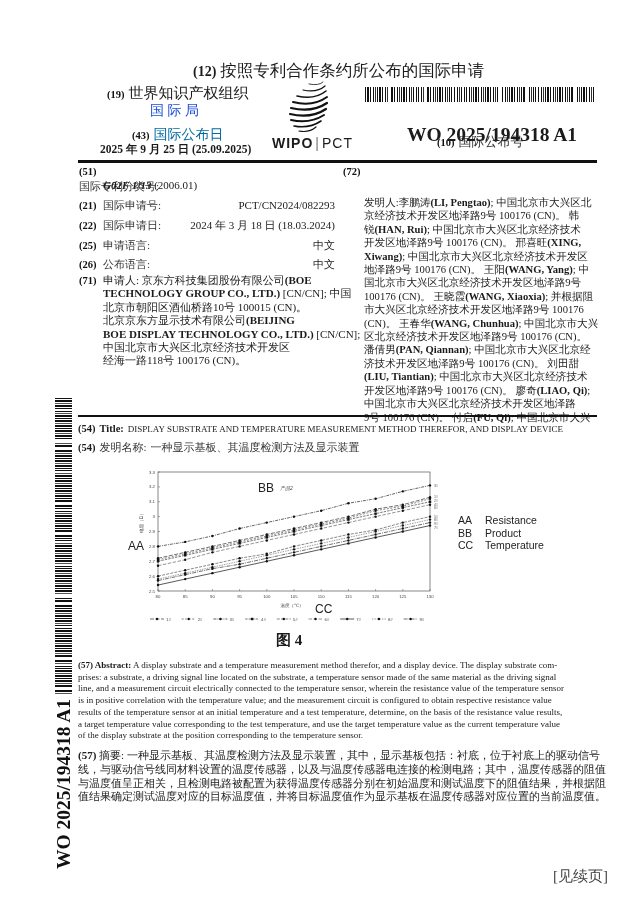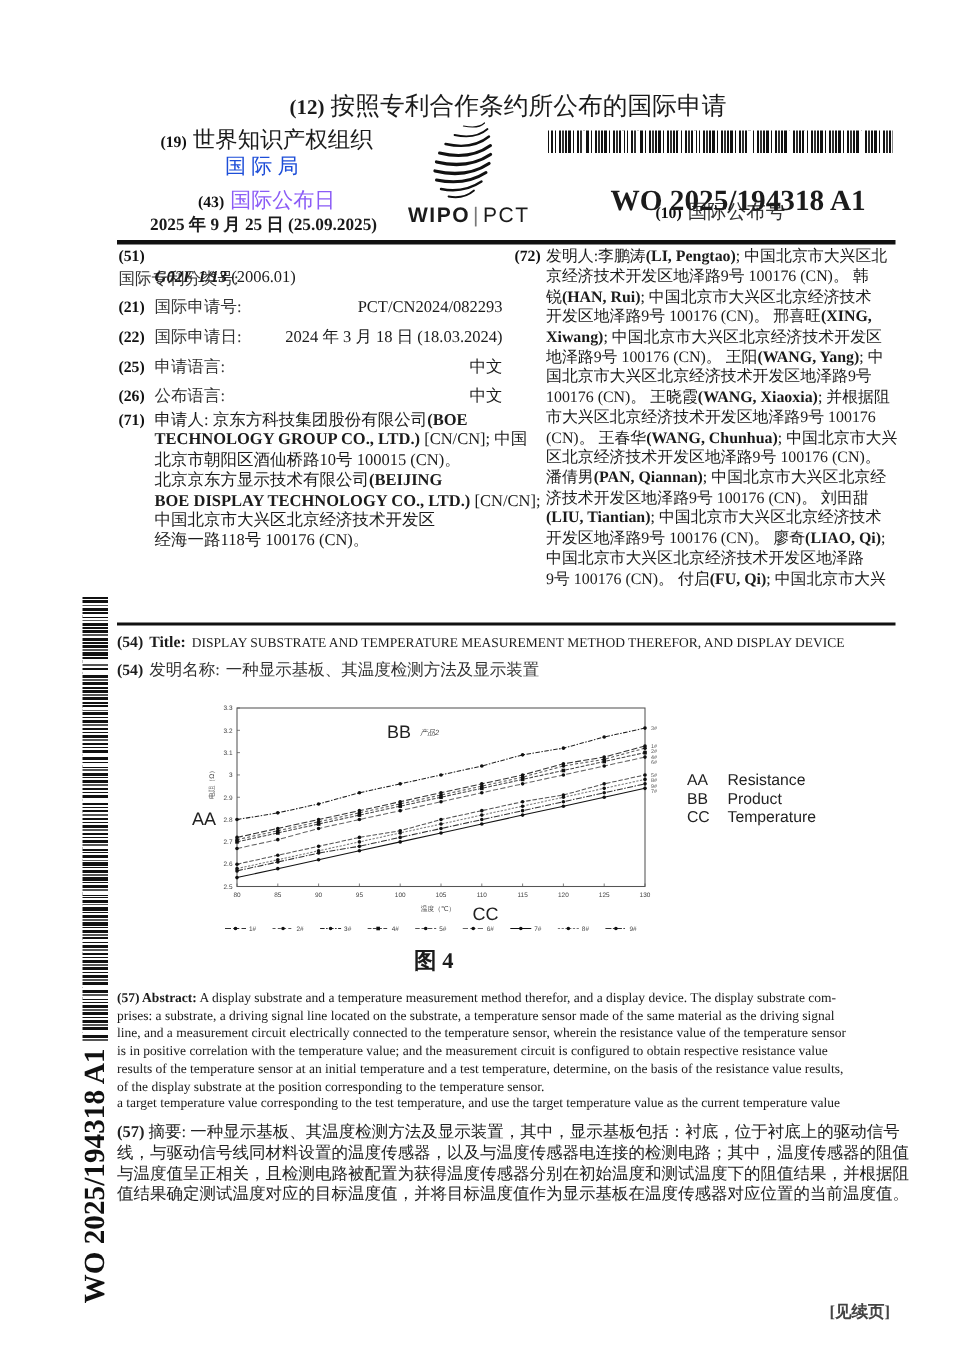--- a/index.html
+++ b/index.html
@@ -14,21 +14,21 @@
        font-size:11px;line-height:14px;white-space:nowrap;}
   .row .code{width:24px;flex:none;}
   .row .lbl{flex:1;color:#333;}
   .row .val{text-align:right;}
   .block{position:absolute;}
   .block .code{position:absolute;left:0;top:0;}
   .lines .ln{white-space:nowrap;}
   #applicants{left:79px;top:274px;width:256px;font-size:11px;line-height:13.4px;}
   #applicants .lines{margin-left:24px;}
   #inventors{left:343px;top:165px;width:254px;font-size:10.6px;line-height:13.4px;}
-  #inventors .lines{margin-left:21px;}
+  #inventors .lines{margin-left:21px;margin-top:31px;}
   #abstract-en{left:78px;top:660px;width:524px;font-size:9px;line-height:11.7px;}
   #abstract-zh{left:78px;top:749px;width:524px;font-size:11px;line-height:13.8px;color:#222;}
   .barcode-h{position:absolute;left:365px;top:87px;width:230px;height:15px;
     background:
       repeating-linear-gradient(90deg,transparent 0 13px,#fff 13px 14px,transparent 14px 23px,#fff 23px 25px,transparent 25px 37px),
       repeating-linear-gradient(90deg,#111 0 1px,transparent 1px 2px,#111 2px 4px,transparent 4px 5px,#111 5px 6px,transparent 6px 8px,#111 8px 9px,transparent 9px 10px,#333 10px 11px,transparent 11px 12px);}
   .barcode-v{position:absolute;left:55px;top:398px;width:17px;height:296px;
     background:
       repeating-linear-gradient(180deg,transparent 0 11px,#fff 11px 13px,transparent 13px 19px,#fff 19px 20px,transparent 20px 31px),
       repeating-linear-gradient(180deg,#111 0 1px,transparent 1px 2px,#111 2px 4px,transparent 4px 5px,#555 5px 6px,transparent 6px 7px,#111 7px 9px,transparent 9px 10px);}
@@ -51,21 +51,21 @@
   </div>
 
   <div class="abs" style="left:107px;top:84px;">
     <span class="code">(19)</span>
     <span style="font-size:15px;">世界知识产权组织</span>
   </div>
   <div class="abs" style="left:150px;top:102px;font-size:14px;color:#1d4ed8;">国 际 局</div>
 
   <div class="abs" style="left:132px;top:125px;">
     <span class="code">(43)</span>
-    <span style="font-size:14px;color:#8b5cf6;">国际公布日</span>
+    <span style="font-size:14px;color:#0369a1;">国际公布日</span>
   </div>
   <div class="abs b" style="left:100px;top:142px;font-size:11.5px;font-family:Liberation Serif, serif;">2025 年 9 月 25 日 (25.09.2025)</div>
 
   <svg class="abs" style="left:285px;top:80px;" width="46" height="56" viewBox="0 0 46 56">
     <g fill="none" stroke="#111" stroke-linecap="round">
       <path d="M24 4 Q34 6 38 2" stroke-width="0.8"></path>
       <path d="M18 10 Q32 13 40 6" stroke-width="1.2"></path>
       <path d="M12 16 Q30 20 41 11" stroke-width="1.6"></path>
       <path d="M8 22 Q28 27 42 17" stroke-width="2"></path>
       <path d="M6 28 Q27 33 42 23" stroke-width="2.2"></path>
@@ -411,30 +411,30 @@
 
   <div class="abs b" style="left:276px;top:631px;font-size:15px;">图 4</div>
 
   <div class="block" id="abstract-en">
     <div class="lines">
         <div class="ln"><span class="b ">(57) Abstract:</span><span class=""> A display substrate and a temperature measurement method therefor, and a display device. The display substrate com-</span></div>
         <div class="ln"><span class="">prises: a substrate, a driving signal line located on the substrate, a temperature sensor made of the same material as the driving signal</span></div>
         <div class="ln"><span class="">line, and a measurement circuit electrically connected to the temperature sensor, wherein the resistance value of the temperature sensor</span></div>
         <div class="ln"><span class="">is in positive correlation with the temperature value; and the measurement circuit is configured to obtain respective resistance value</span></div>
         <div class="ln"><span class="">results of the temperature sensor at an initial temperature and a test temperature, determine, on the basis of the resistance value results,</span></div>
+        <div class="ln"><span class="">a target temperature value corresponding to the test temperature, and use the target temperature value as the current temperature value</span></div>
         <div class="ln"><span class="">of the display substrate at the position corresponding to the temperature sensor.</span></div>
-        <div class="ln"><span class="">a target temperature value corresponding to the test temperature, and use the target temperature value as the current temperature value</span></div>
       </div>
   </div>
   <div class="block" id="abstract-zh">
     <div class="lines">
         <div class="ln"><span class="b ">(57) </span><span class="">摘要: 一种显示基板、其温度检测方法及显示装置，其中，显示基板包括：衬底，位于衬底上的驱动信号</span></div>
         <div class="ln"><span class="">线，与驱动信号线同材料设置的温度传感器，以及与温度传感器电连接的检测电路；其中，温度传感器的阻值</span></div>
         <div class="ln"><span class="">与温度值呈正相关，且检测电路被配置为获得温度传感器分别在初始温度和测试温度下的阻值结果，并根据阻</span></div>
         <div class="ln"><span class="">值结果确定测试温度对应的目标温度值，并将目标温度值作为显示基板在温度传感器对应位置的当前温度值。</span></div>
       </div>
   </div>
 
-  <div class="abs" style="left:553px;top:867px;font-size:11px;color:#444;font-weight:bold;">[见续页]</div>
+  <div class="abs" style="left:553px;top:867px;font-size:15px;color:#444;">[见续页]</div>
 
   <div class="barcode-v"></div>
   <div id="side-number">WO 2025/194318 A1</div>
 </div>
 
 </body></html>

